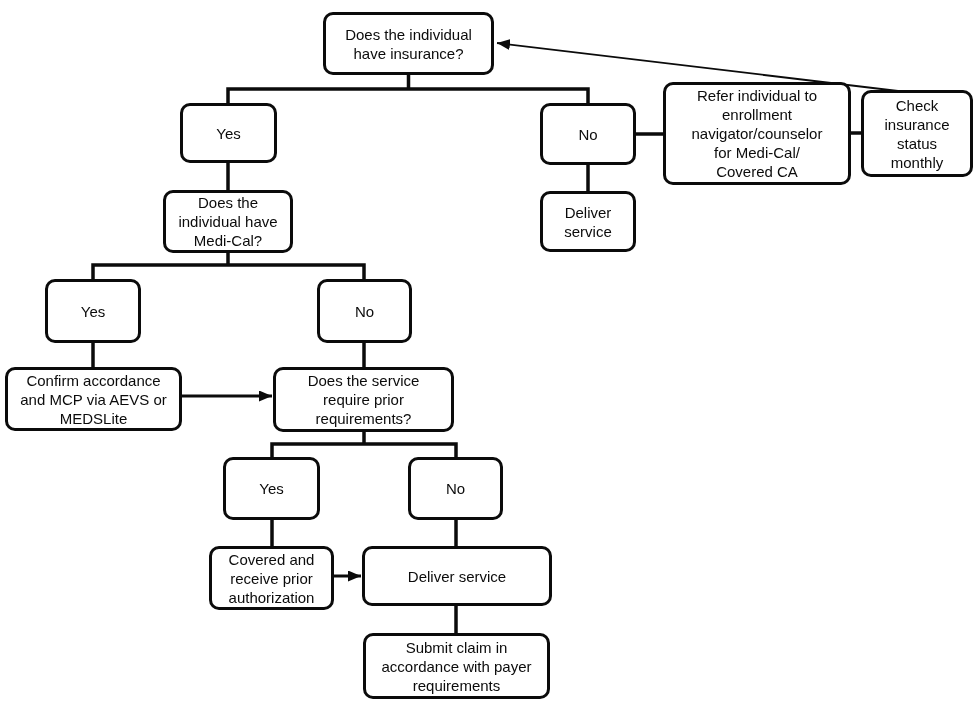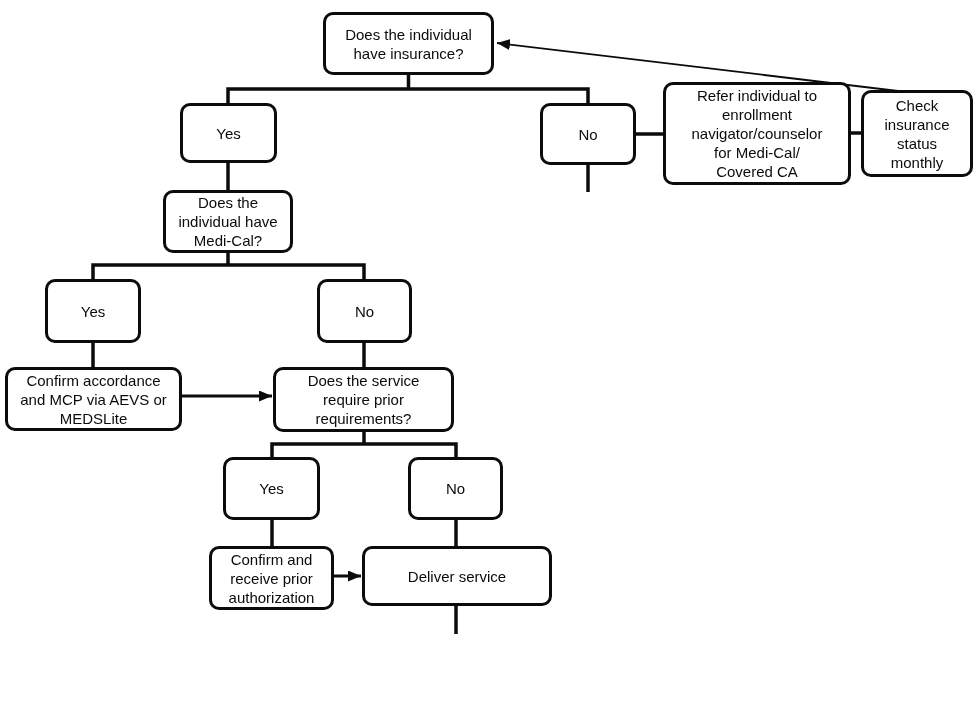--- a/index.html
+++ b/index.html
@@ -97,31 +97,36 @@
   <div class="node" id="n-no1">No</div>
   <div class="node" id="n-refer">Refer individual to
 enrollment
 navigator/counselor
 for Medi-Cal/
 Covered CA</div>
   <div class="node" id="n-check">Check
 insurance
 status
 monthly</div>
+  <div class="node" id="n-del1">Deliver
+service</div>
   <div class="node" id="n-qmed">Does the
 individual have
 Medi-Cal?</div>
   <div class="node" id="n-yes2">Yes</div>
   <div class="node" id="n-no2">No</div>
   <div class="node" id="n-confirm">Confirm accordance
 and MCP via AEVS or
 MEDSLite</div>
   <div class="node" id="n-qauth">Does the service
 require prior
 requirements?</div>
   <div class="node" id="n-yes3">Yes</div>
   <div class="node" id="n-no3">No</div>
-  <div class="node" id="n-req">Confirm and
+  <div class="node" id="n-req">Covered and
 receive prior
 authorization</div>
   <div class="node" id="n-del2">Deliver service</div>
+  <div class="node" id="n-submit">Submit claim in
+accordance with payer
+requirements</div>
 
 </div>
 
 </body></html>

